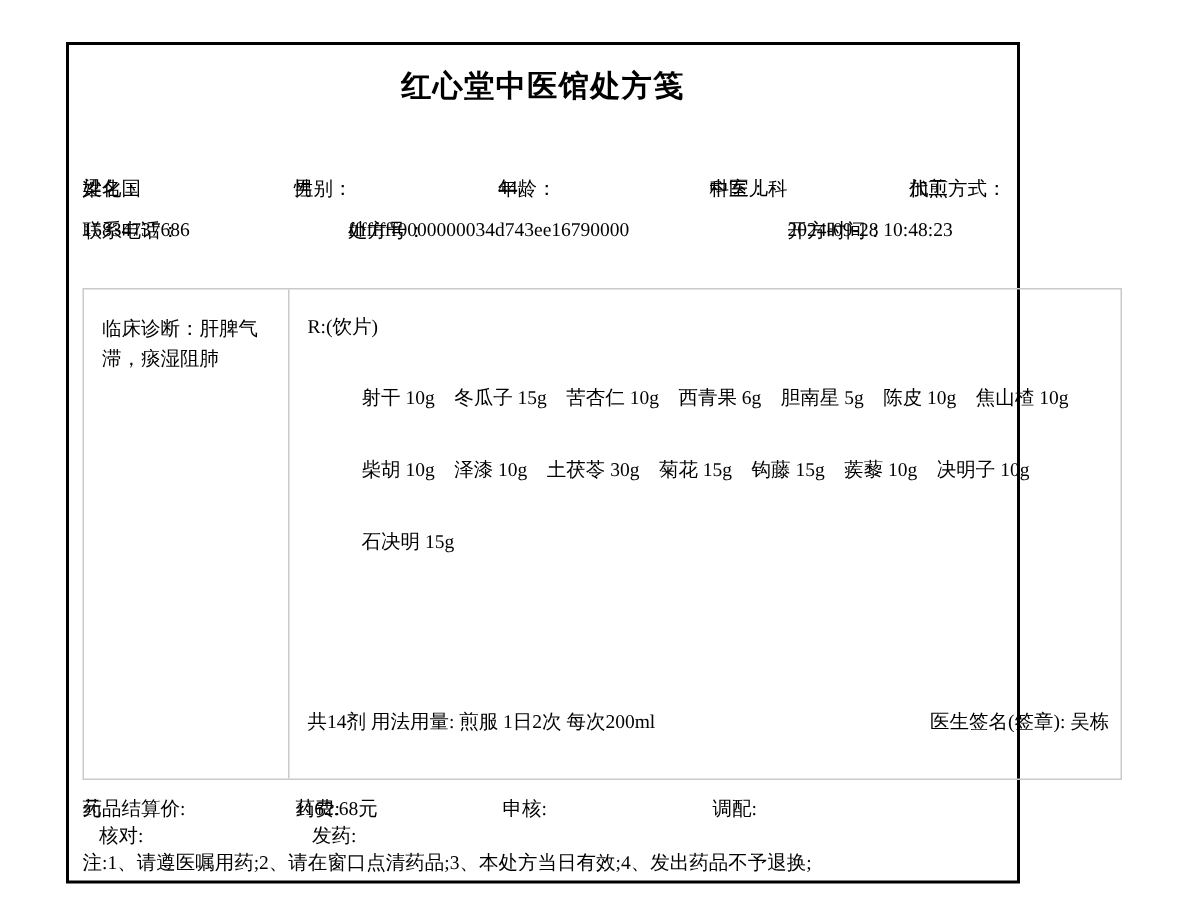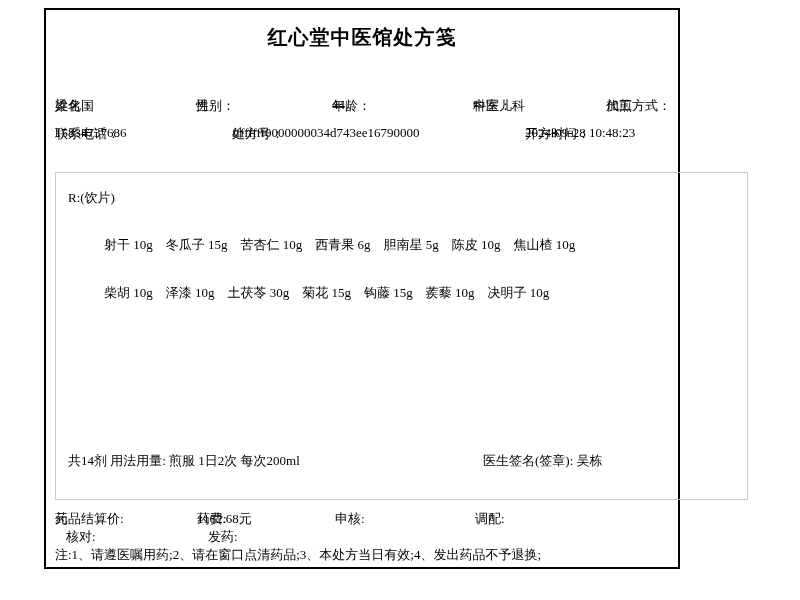--- a/index.html
+++ b/index.html
@@ -8,21 +8,21 @@
     width: 800px;
     height: 600px;
     background: #ffffff;
     font-family: "Liberation Serif", "DejaVu Serif", serif;
     color: #000000;
     font-size: 13px;
   }
   .doc {
     position: absolute;
     left: 44px;
-    top: 8px;
+    top: 28px;
     width: 636px;
     height: 561px;
     box-sizing: border-box;
     border: 2px solid #000000;
     background: #ffffff;
   }
   .doc-title {
     position: absolute;
     top: 14px;
     left: 0;
@@ -129,20 +129,23 @@
         <span>处方号：</span>
         <span>ffffffff0000000034d743ee16790000</span>
       </span>
     <span class="q3">
         <span>开方时间：</span>
         <span>2024-09-28 10:48:23</span>
       </span>
   </div>
 
   <div class="rx-box">
+    <div class="diag-col">
+      <span>临床诊断：</span><span>肝脾气滞，痰湿阻肺</span>
+    </div>
     <div class="rx-col">
       <div class="rx-header">R:(饮片)</div>
       <div>
           <div class="herb-line">
             <span>射干 10g</span>
             <span>冬瓜子 15g</span>
             <span>苦杏仁 10g</span>
             <span>西青果 6g</span>
             <span>胆南星 5g</span>
             <span>陈皮 10g</span>
@@ -150,20 +153,23 @@
           </div>
           <div class="herb-line">
             <span>柴胡 10g</span>
             <span>泽漆 10g</span>
             <span>土茯苓 30g</span>
             <span>菊花 15g</span>
             <span>钩藤 15g</span>
             <span>蒺藜 10g</span>
             <span>决明子 10g</span>
           </div>
+          <div class="herb-line">
+            <span>石决明 15g</span>
+          </div>
         </div>
       <div class="rx-footer">
         <div class="usage-line">
           <span>共14剂 用法用量: 煎服 1日2次 每次200ml</span>
           <span class="doctor-sign"><span>医生签名(签章): </span><span>吴栋</span></span>
         </div>
       </div>
     </div>
   </div>
 

